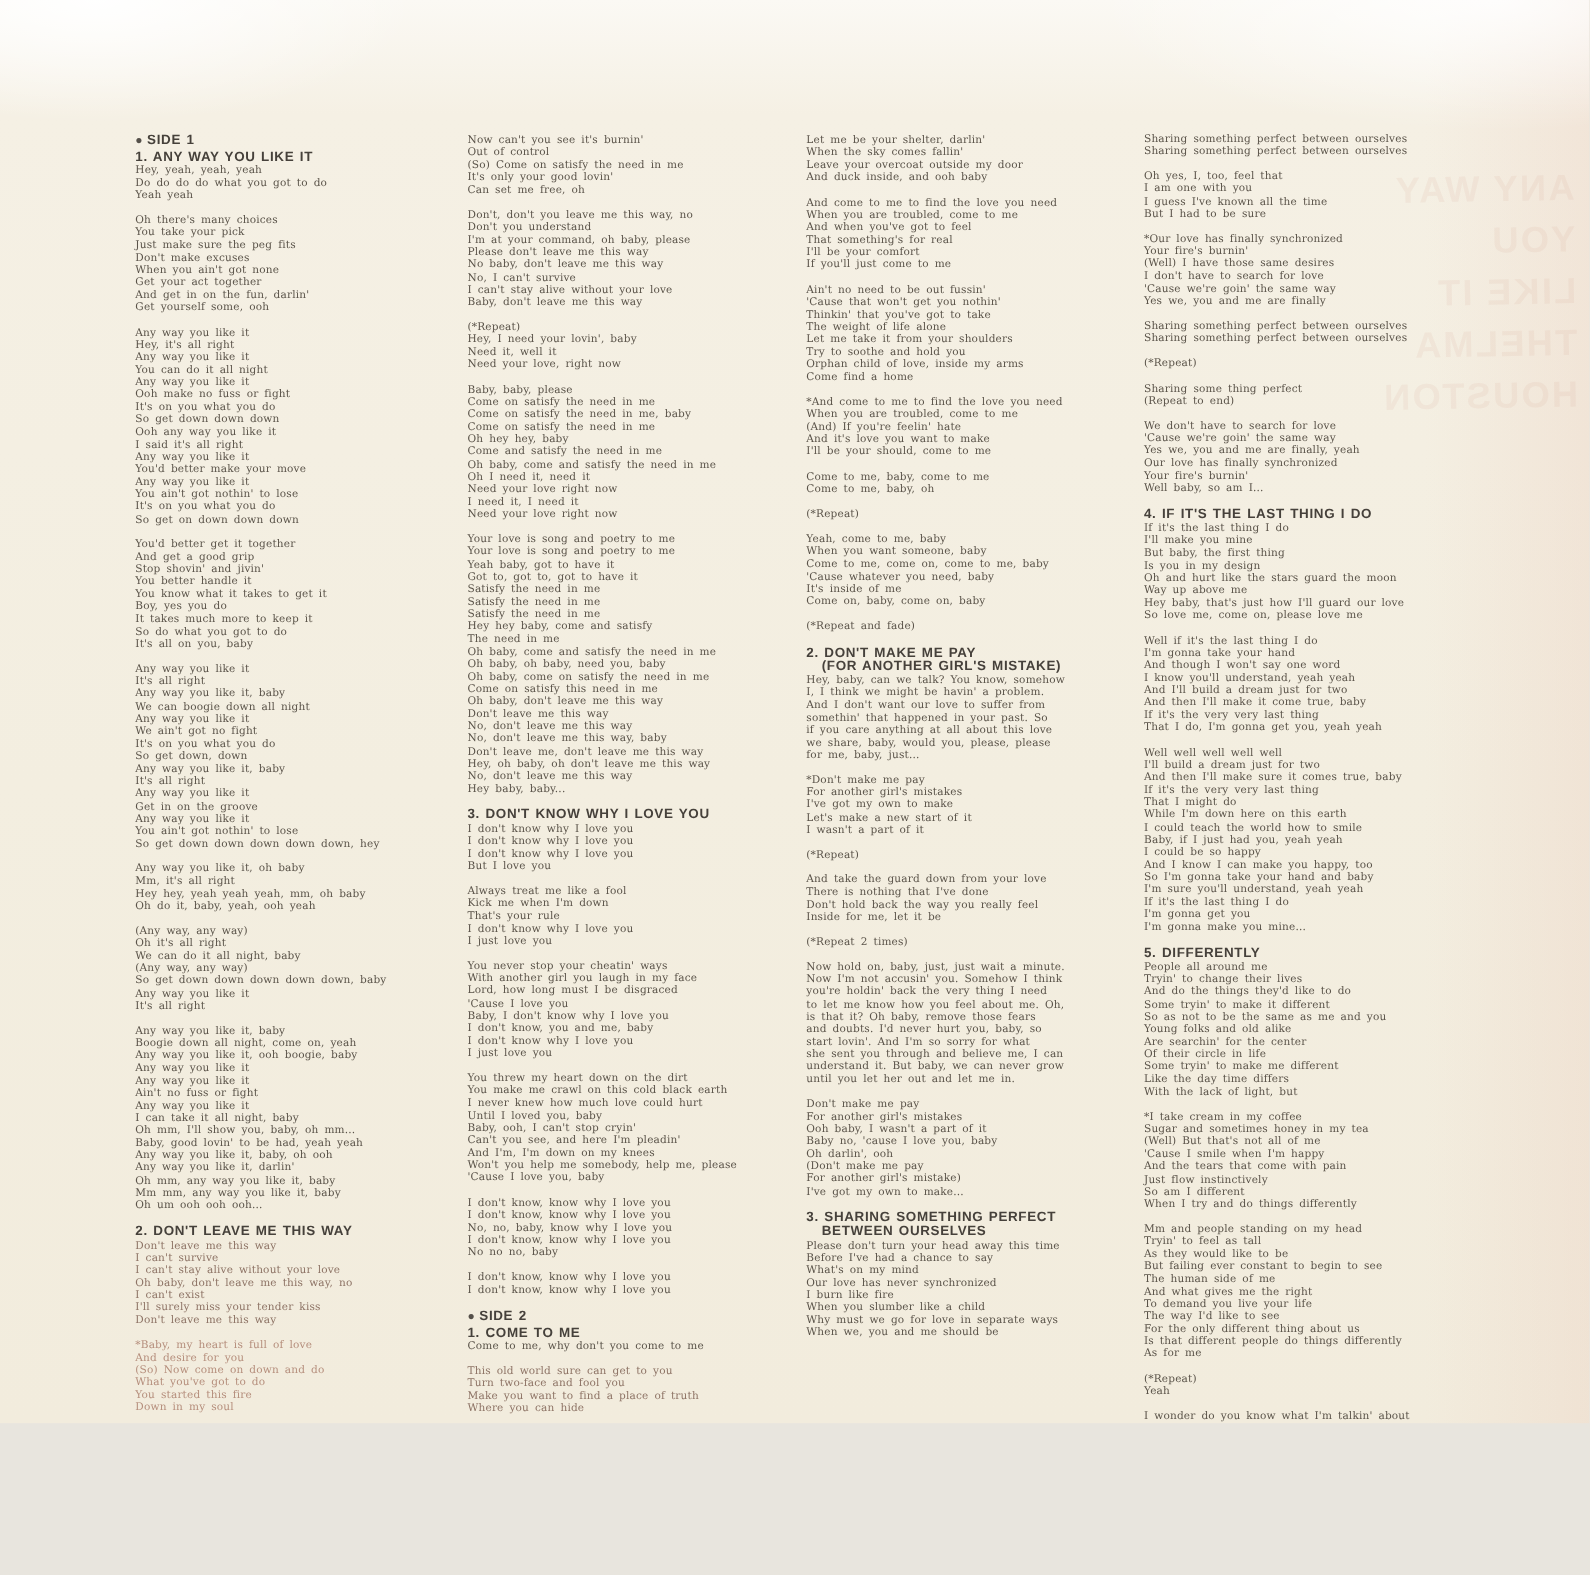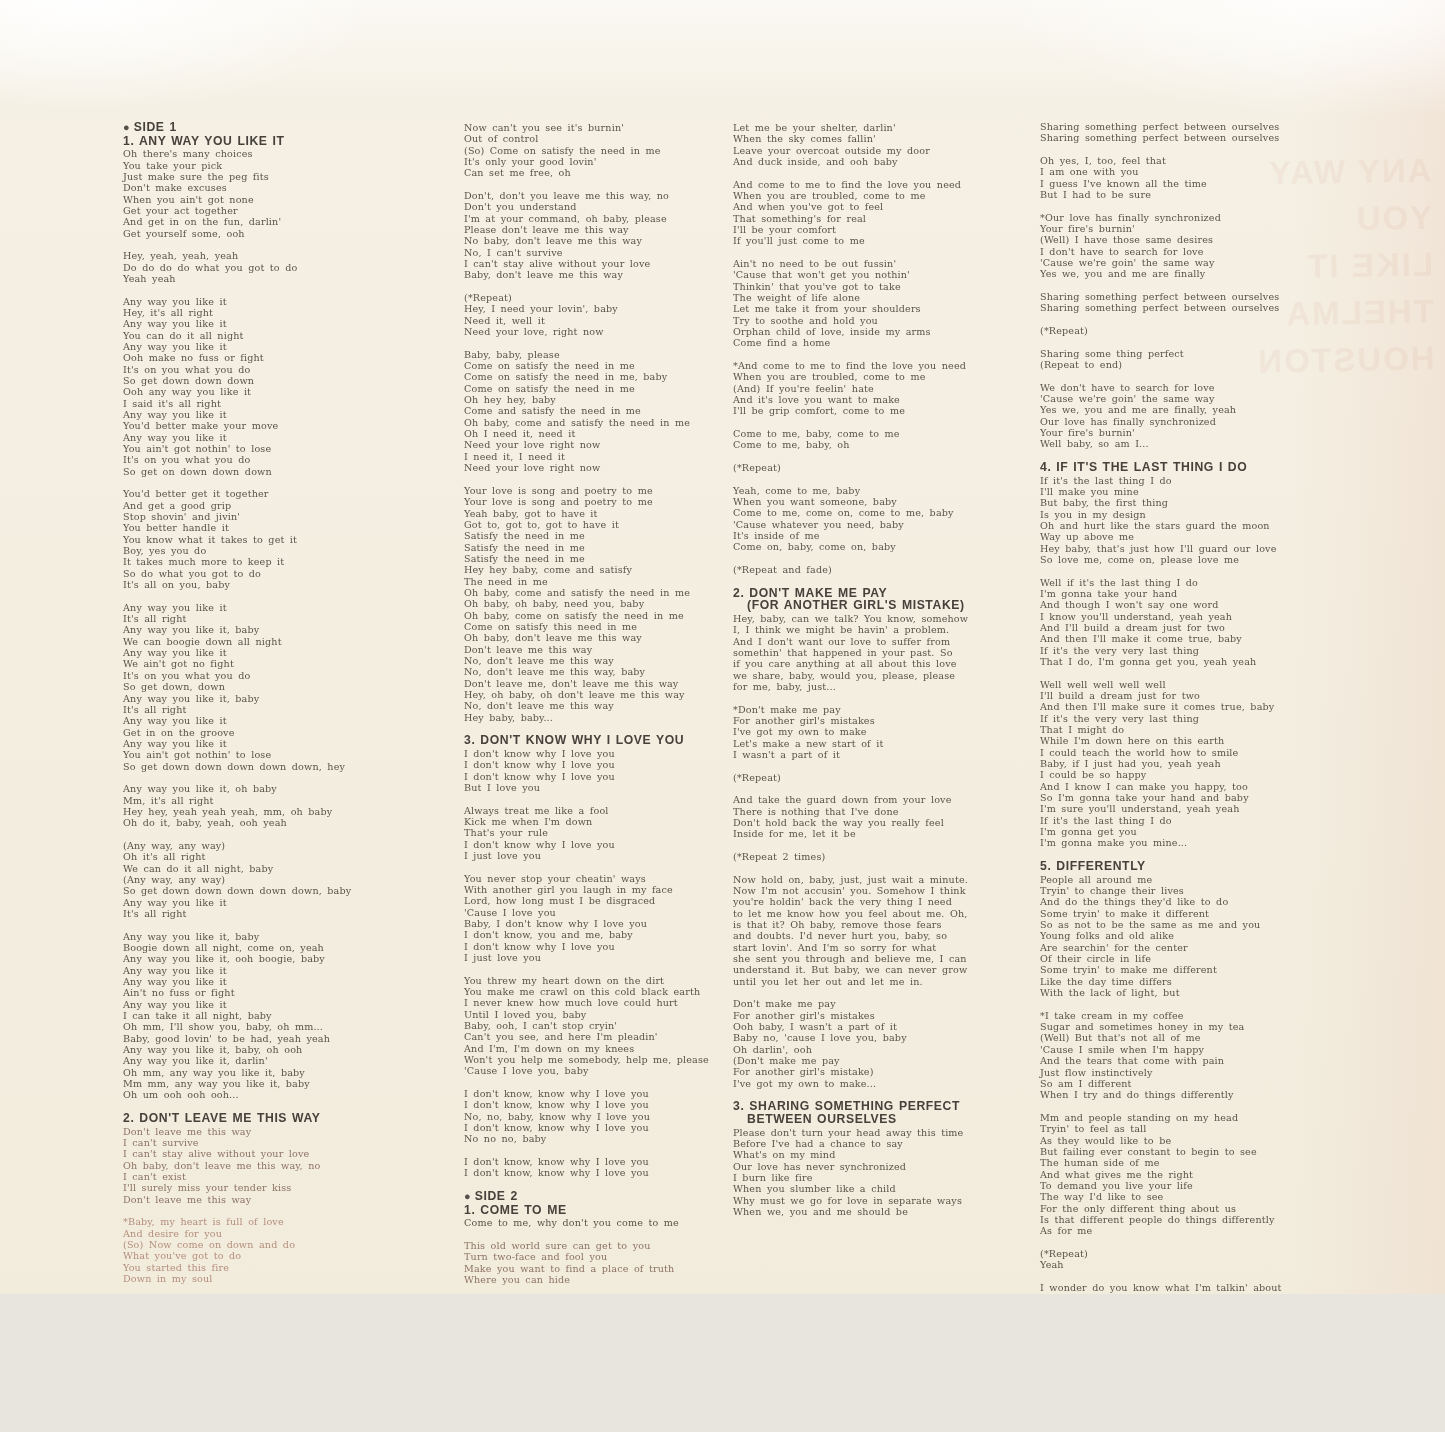--- a/index.html
+++ b/index.html
@@ -16,21 +16,21 @@
   }
   .col{
     position:absolute;
     font-size:9.6px;
     line-height:11.35px;
     color:#5a5349;
     word-spacing:2.2px;
     letter-spacing:0.15px;
   }
   .col-1{left:123px;top:121px;width:300px;}
-  .col-2{left:425px;top:122px;width:300px;margin-left:39px;}
+  .col-2{left:425px;top:122px;width:300px;}
   .col-3{left:733px;top:122px;width:312px;}
   .col-4{left:1040px;top:121px;width:330px;}
   .stanza{margin:0 0 11.3px 0;}
   .line{white-space:nowrap;}
   .side-head,.song-title{
     font-family:"Liberation Sans", sans-serif;
     font-weight:bold;
     font-size:12.2px;
     line-height:12.6px;
     color:#46413b;
@@ -71,33 +71,33 @@
       <div>LIKE IT</div>
       <div>THELMA</div>
       <div>HOUSTON</div>
     </div>
   <div class="col col-1">
       <div class="side-head"><span class="bullet">● </span>SIDE 1</div>
       <div class="song-title">
         <div>1. ANY WAY YOU LIKE IT</div>
       </div>
       <div class="stanza">
+        <div class="line">Hey, yeah, yeah, yeah</div>
+        <div class="line">Do do do do what you got to do</div>
+        <div class="line">Yeah yeah</div>
+      </div>
+      <div class="stanza">
         <div class="line">Oh there's many choices</div>
         <div class="line">You take your pick</div>
         <div class="line">Just make sure the peg fits</div>
         <div class="line">Don't make excuses</div>
         <div class="line">When you ain't got none</div>
         <div class="line">Get your act together</div>
         <div class="line">And get in on the fun, darlin'</div>
         <div class="line">Get yourself some, ooh</div>
-      </div>
-      <div class="stanza">
-        <div class="line">Hey, yeah, yeah, yeah</div>
-        <div class="line">Do do do do what you got to do</div>
-        <div class="line">Yeah yeah</div>
       </div>
       <div class="stanza">
         <div class="line">Any way you like it</div>
         <div class="line">Hey, it's all right</div>
         <div class="line">Any way you like it</div>
         <div class="line">You can do it all night</div>
         <div class="line">Any way you like it</div>
         <div class="line">Ooh make no fuss or fight</div>
         <div class="line">It's on you what you do</div>
         <div class="line">So get down down down</div>
@@ -336,21 +336,21 @@
         <div class="line">Let me take it from your shoulders</div>
         <div class="line">Try to soothe and hold you</div>
         <div class="line">Orphan child of love, inside my arms</div>
         <div class="line">Come find a home</div>
       </div>
       <div class="stanza">
         <div class="line">*And come to me to find the love you need</div>
         <div class="line">When you are troubled, come to me</div>
         <div class="line">(And) If you're feelin' hate</div>
         <div class="line">And it's love you want to make</div>
-        <div class="line">I'll be grip comfort, come to me</div>
+        <div class="line">I'll be your should, come to me</div>
       </div>
       <div class="stanza">
         <div class="line">Come to me, baby, come to me</div>
         <div class="line">Come to me, baby, oh</div>
       </div>
       <div class="stanza">
         <div class="line">(*Repeat)</div>
       </div>
       <div class="stanza">
         <div class="line">Yeah, come to me, baby</div>

